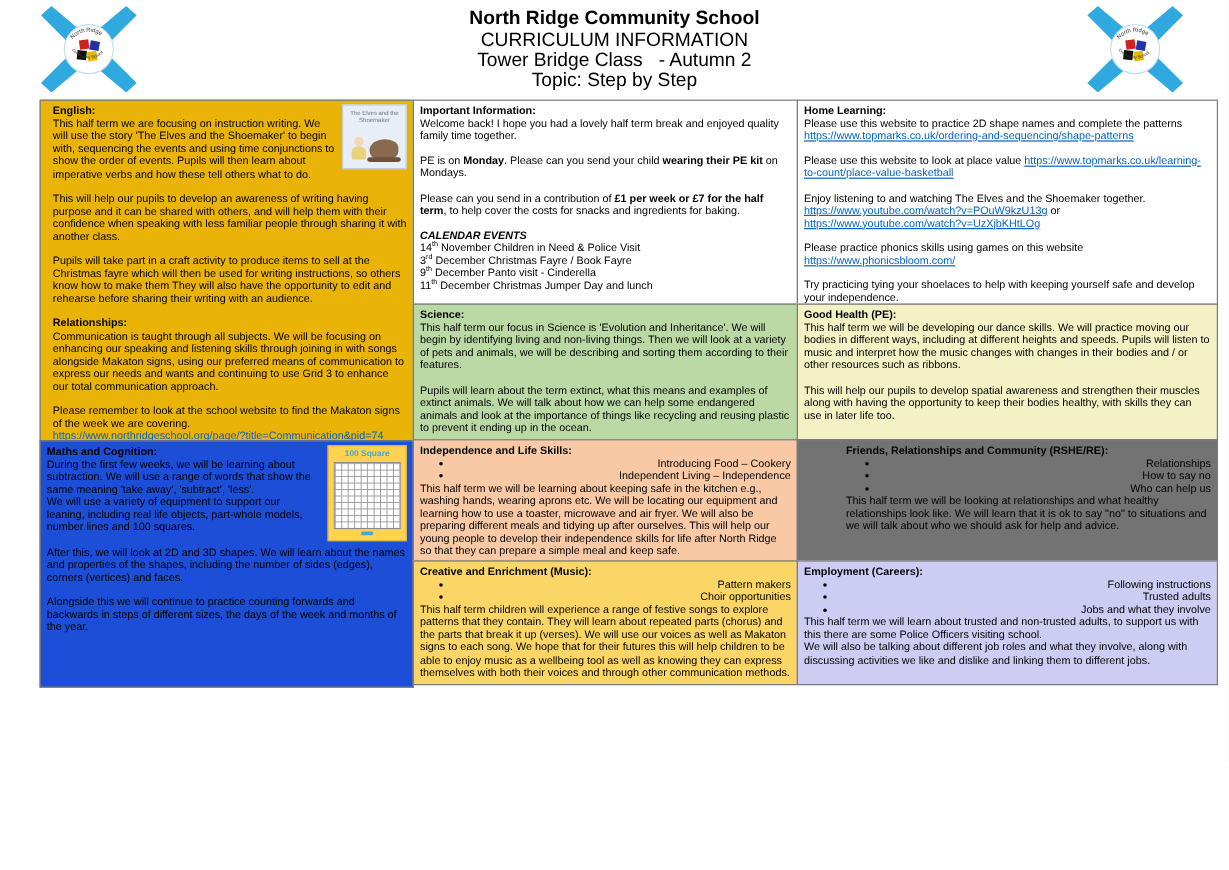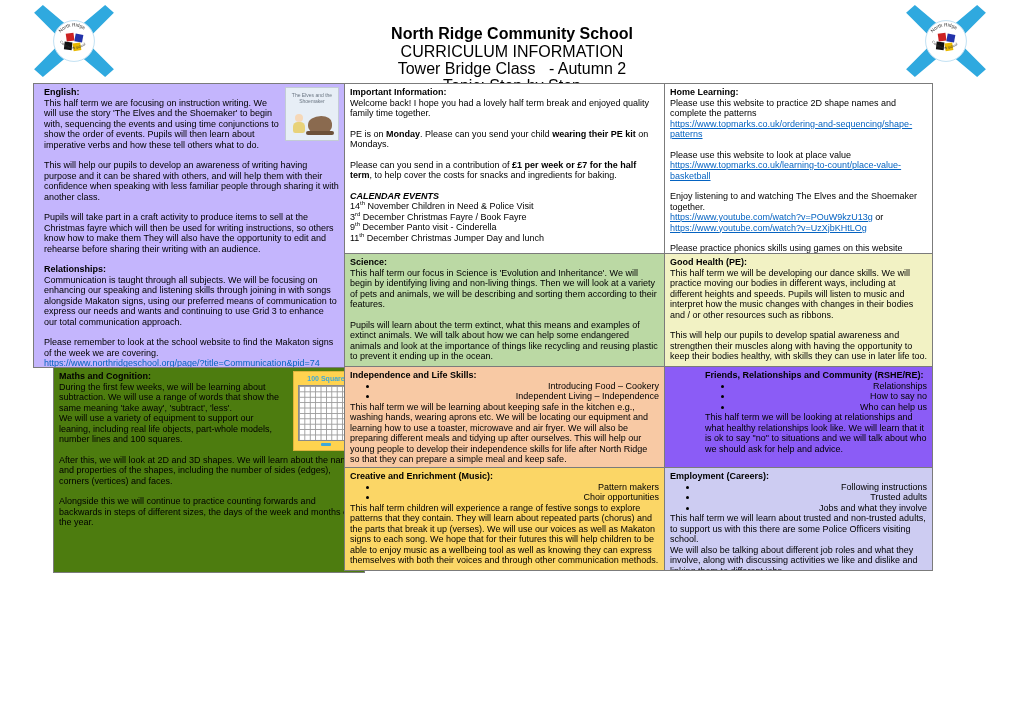--- a/index.html
+++ b/index.html
@@ -2,48 +2,48 @@
 <html><head>
 <meta charset="utf-8">
 <style>
   * { box-sizing: border-box; }
   html,body { margin:0; padding:0; background:#e9e9e9; }
   .page {
     position:relative; width:1024px; height:725px; margin:0 auto;
     background:#ffffff; font-family:"Liberation Sans", sans-serif; color:#000;
   }
   
-  .header-title { position:absolute; top:24px; left:0; width:100%; text-align:center; }
+  .header-title { position:absolute; top:6px; left:0; width:100%; text-align:center; }
   .school-name { font-size:16px; font-weight:bold; line-height:19px; }
   .header-sub  { font-size:16px; line-height:17px; }
   .class-line  { white-space:pre; }
   .logo { position:absolute; top:5px; width:82px; height:72px; }
   .logo.left  { left:33px; }
   .logo.right { right:37px; }
   
   .boxes { position:absolute; left:33px; top:83px; display:flex; align-items:flex-start; }
   .col  { display:flex; flex-direction:column; }
   .col1 { width:312px; }
   .col2 { width:321px; margin-left:-1px; }
-  .col3 { width:269px; margin-left:-1px; }
+  .col3 { width:351px; margin-left:-1px; }
   .box {
     border:1px solid #7b7b7b; padding:3px 5px; overflow:hidden;
     font-size:9px; line-height:10.5px; width:100%;
   }
   .box + .box { margin-top:-1px; }
   .h285{height:285px} .h206{height:206px} .h171{height:171px}
   .h114{height:114px} .h102{height:102px} .h104{height:104px}
-  .bg-blue   { background:#c4b5fd;padding-left:10px; }
-  .bg-salmon { background:#4d7c0f;margin-left:20px; }
+  .bg-blue   { background:#eab308;padding-left:10px; }
+  .bg-salmon { background:#1d4ed8; }
   .bg-white  { background:#ffffff; }
   .bg-green  { background:#bbd9a4; }
   .bg-peach  { background:#f8c9a4; }
   .bg-gold   { background:#fbd666; }
   .bg-paleyellow { background:#f2f2c4; }
-  .bg-sky    { background:#8b5cf6;padding-left:40px; }
+  .bg-sky    { background:#737373;padding-left:40px; }
   .bg-lav    { background:#cdccf2; }
   .box p { margin:0 0 10px 0; }
   .box p.tight { margin:0; }
   .box p.last { margin:0; }
   .heading { font-weight:bold; }
   .cal-heading { font-weight:bold; font-style:italic; }
   .b { font-weight:bold; }
   .link { color:#0563c1; text-decoration:underline; cursor:pointer; word-wrap:break-word; }
   sup { font-size:6px; line-height:0; vertical-align:super; }
   ul.bullets { margin:0; padding:0 0 0 28px;text-align:right; }

